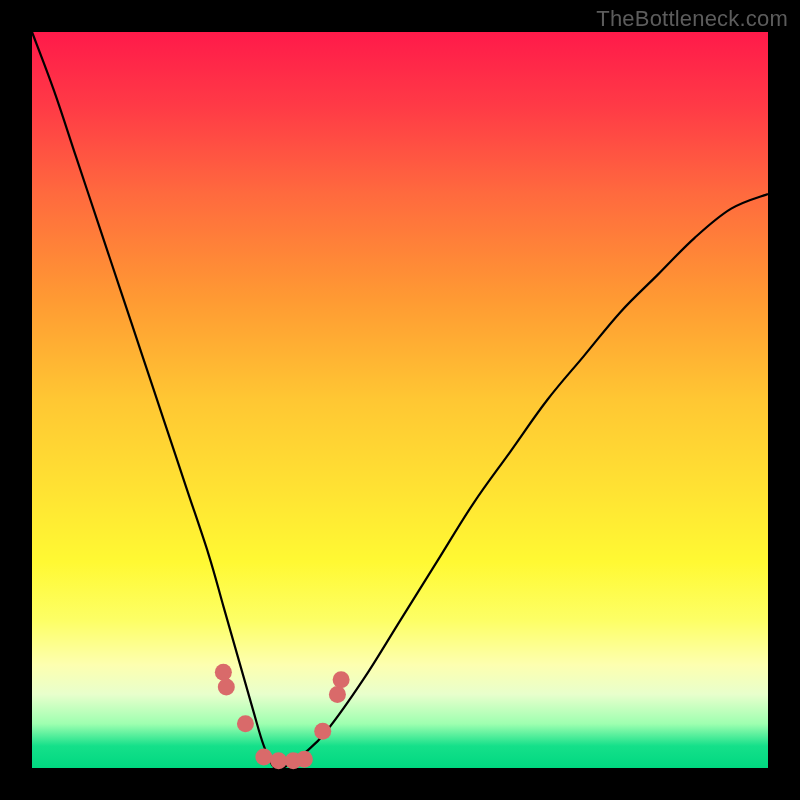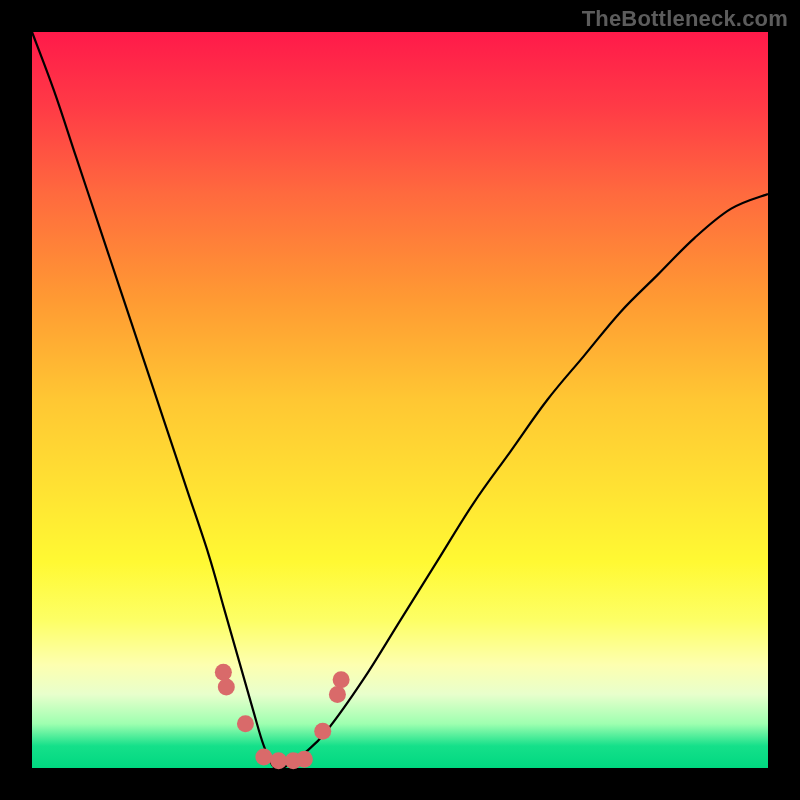--- a/index.html
+++ b/index.html
@@ -48,21 +48,21 @@
     width: 100%;
     height: 100%;
     overflow: visible;
   }
   .watermark {
     position: absolute;
     top: 6px;
     right: 12px;
     color: #5c5c5c;
     font-size: 22px;
-    font-weight: 700;
+    font-weight: 400;
     letter-spacing: 0.2px;
     user-select: none;
   }
 </style>
 </head>
 <body>
 
 <div class="frame">
   <div class="plot-area">
     <svg class="curve" viewBox="0 0 736 736" preserveAspectRatio="none">

